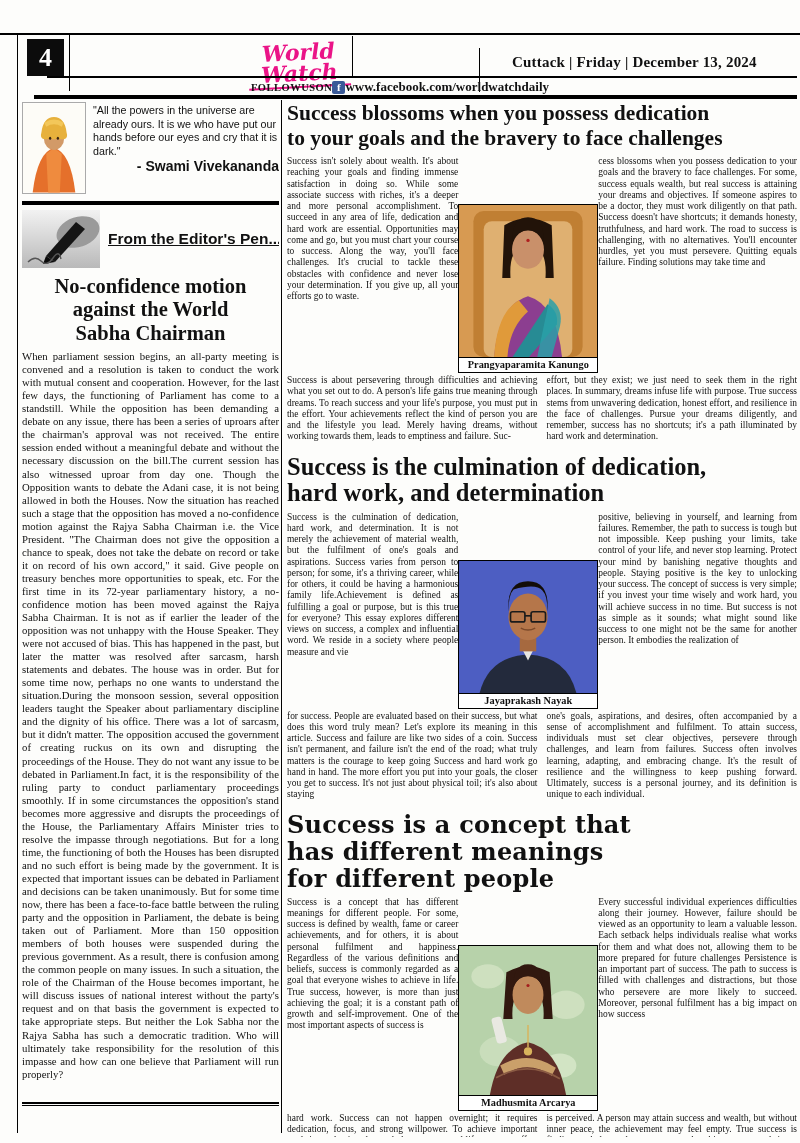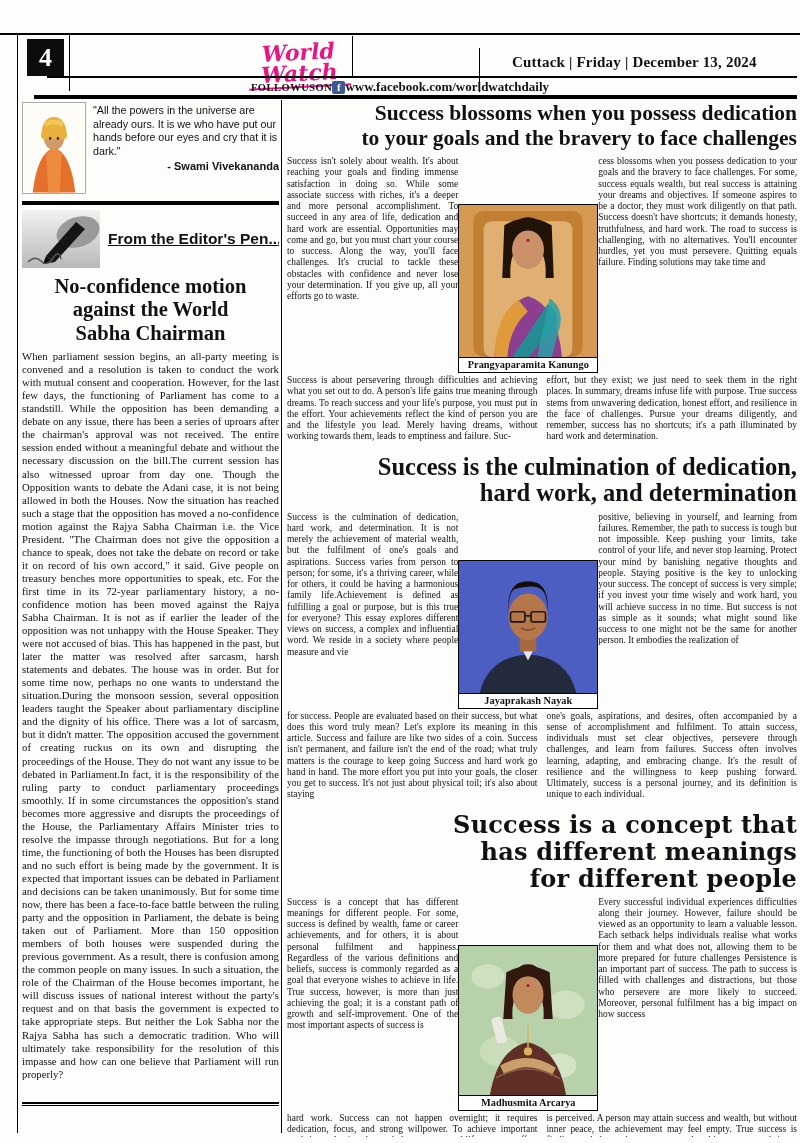--- a/index.html
+++ b/index.html
@@ -51,42 +51,42 @@
   .thick-bar { position:absolute; left:34px; top:95px; width:763px; height:4px; background:#000; }
   
   .left-col {
     position:absolute; left:22px; top:102px; width:257px; height:1004px;
     display:flex; flex-direction:column; overflow:hidden;
   }
   .viv-row { display:flex; gap:7px; }
   .viv-img { width:64px; height:92px; border:1px solid #aaa; flex:0 0 auto; background:#fff; }
   .viv-img svg { display:block; width:100%; height:100%; }
   .viv-quote { flex:1; font-family:"Liberation Sans", sans-serif; font-size:10.7px; line-height:13.5px; padding-top:2px; }
-  .viv-attr { font-weight:bold; text-align:right; margin-top:2px; font-size:11px; }
+  .viv-attr { font-weight:bold; text-align:right; margin-top:2px; font-size:14px; }
   .bar { height:4px; background:#000; margin:7px 0 5px; }
   .pen-row { display:flex; gap:8px; align-items:center; }
   .pen-img { width:78px; height:58px; flex:0 0 auto; }
   .pen-img svg { display:block; width:100%; height:100%; }
   .pen-label {
     font-family:"Liberation Sans", sans-serif; font-weight:bold; font-size:15.5px;
     text-decoration:underline; white-space:nowrap;
   }
   .ed-headline {
     font-size:20.5px; line-height:1.14; font-weight:bold; text-align:center;
     margin:7px 0 5px; text-wrap:balance;
   }
   .ed-body { text-align:justify; font-size:10.75px; line-height:13.05px; }
   .double-rule { margin-top:auto; border-top:2.5px solid #000; height:4.5px; border-bottom:1.5px solid #000; }
   
   .col-divider { position:absolute; left:281px; top:100px; width:1px; height:1033px; background:#000; }
   .right-col {
     position:absolute; left:287px; top:101px; width:510px; height:1036px;
     display:flex; flex-direction:column; overflow:hidden;
   }
-  .art-headline { font-weight:bold; text-align:right; text-wrap:balance; }
+  .art-headline { font-weight:bold; text-align:left; text-wrap:balance; }
   .hl-a1 { font-size:21.5px; line-height:25px; }
   .hl-a2 { font-size:24.5px; line-height:26.5px; margin-top:11px; }
   .hl-a3 { font-size:24px; line-height:27px; margin-top:10px; font-family:"DejaVu Serif", serif; letter-spacing:.2px; }
   .art-top { display:grid; grid-template-columns:1fr 140px 1.16fr; margin-top:5px; }
   .art-col, .art-bottom div { text-align:justify; font-size:9.45px; line-height:11.25px; }
   .art-bottom { display:grid; grid-template-columns:1fr 1fr; column-gap:9px; margin-top:2px; }
   figure { width:140px; border:1px solid #000; background:#fff;margin-top:48px; }
   .photo { width:100%; overflow:hidden; }
   .photo svg { display:block; width:100%; height:100%; }
   .ph-a1 { height:152px; }

